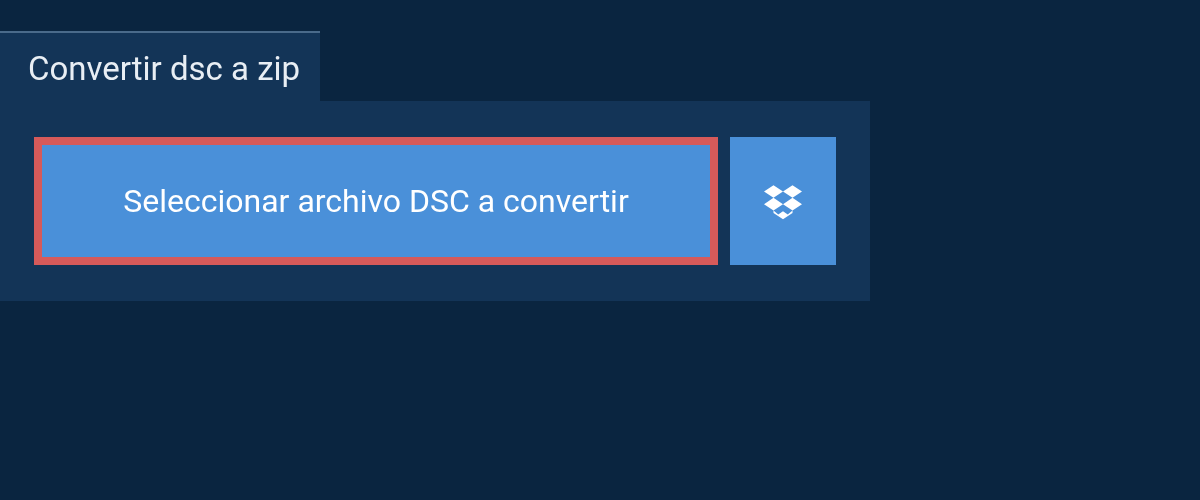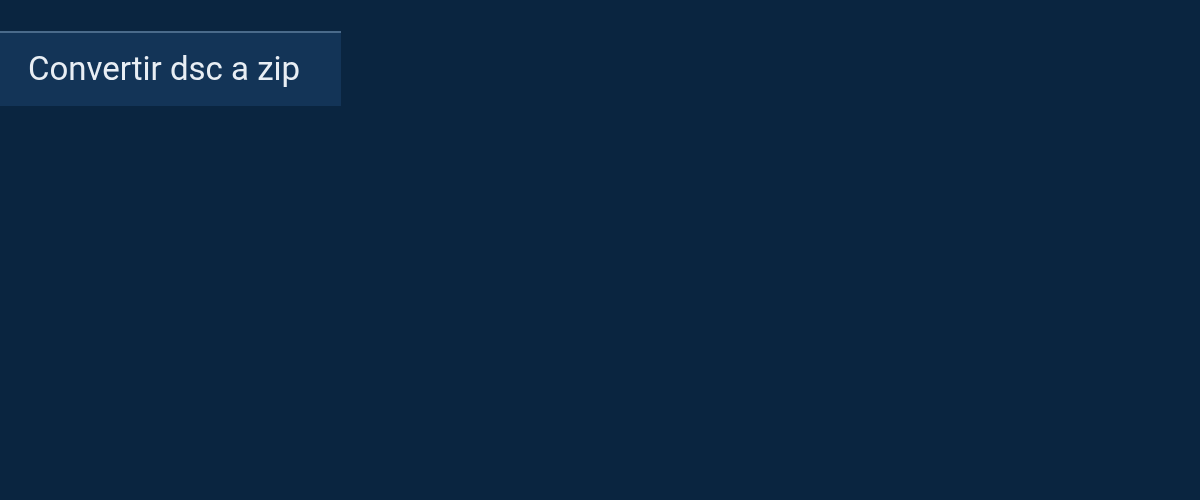--- a/index.html
+++ b/index.html
@@ -17,21 +17,21 @@
     .container {
       width: 100%;
       height: 100%;
       position: relative;
     }
     .tab {
       position: absolute;
       top: 31px;
       left: 0;
       background-color: #133457;
-      padding: 16px 41px 18px 28px;
+      padding: 16px 20px 18px 28px;
       border-top: 2px solid #4a6a8a;
     }
     .tab-label {
       color: #e8eef4;
       font-size: 33px;
       font-weight: 400;
     }
     .panel {
       position: absolute;
       top: 101px;
@@ -77,13 +77,25 @@
       fill: #ffffff;
     }
   </style>
 </head>
 <body>
 
 <div class="container">
   <div class="tab">
     <span class="tab-label">Convertir dsc a zip</span>
   </div>
+  <div class="panel">
+    <div class="select-button-wrapper">
+      <button class="select-button">
+        <span>Seleccionar archivo DSC a convertir</span>
+      </button>
+    </div>
+    <button class="dropbox-button">
+      <svg class="dropbox-icon" viewBox="0 0 24 24">
+        <path d="M6 2L0 6l6 4-6 4 6 4 6-4 6 4 6-4-6-4 6-4-6-4-6 4-6-4zm6 4l6 4-6 4-6-4 6-4zm0 12.5l-3 2L6 18v1.5l6 4 6-4V18l-3 2.5-3-2z"></path>
+      </svg>
+    </button>
+  </div>
 </div>
 
 </body></html>

